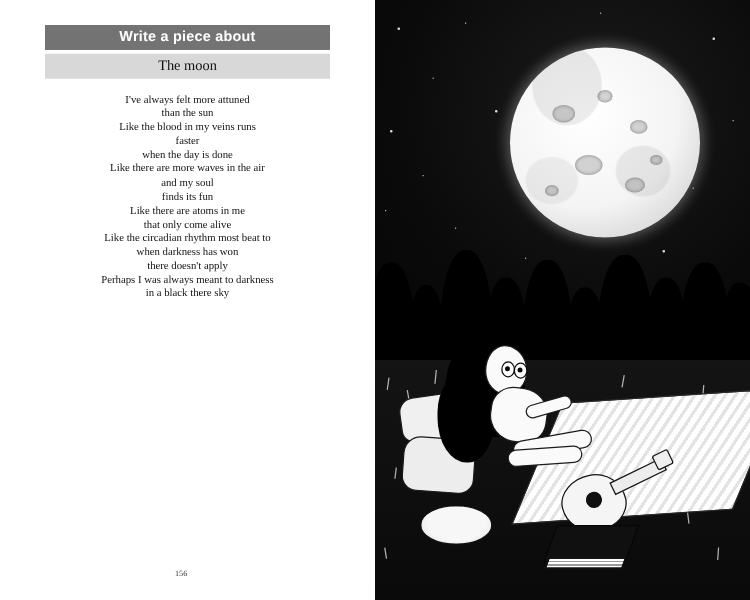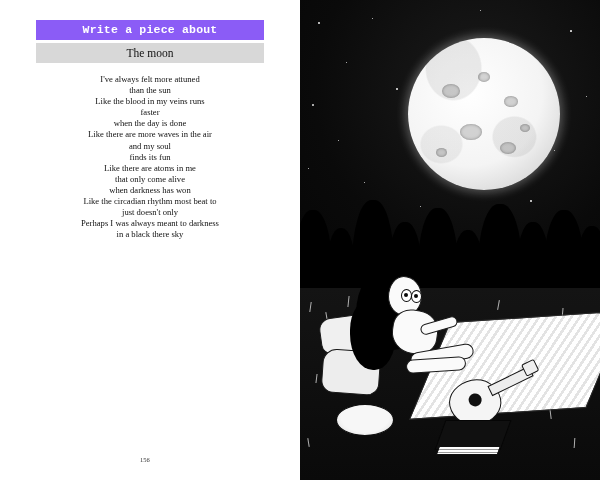--- a/index.html
+++ b/index.html
@@ -27,24 +27,24 @@
     background: #ffffff;
     box-sizing: border-box;
   }
   .prompt-block {
     position: absolute;
     left: 36px;
     top: 20px;
     width: 228px;
   }
   .prompt-header {
-    background: #8b5cf6;
+    background: #737373;
     color: #ffffff;
     text-align: center;
-    font-family: Liberation Mono, monospace;
+    font-family: Liberation Sans, sans-serif;
     font-weight: bold;
     font-size: 11.5px;
     line-height: 20px;
     height: 20px;
     letter-spacing: 0.2px;
   }
   .prompt-answer {
     background: #d8d8d8;
     color: #111111;
     text-align: center;
@@ -356,23 +356,23 @@
       <div>I've always felt more attuned</div>
       <div>than the sun</div>
       <div>Like the blood in my veins runs</div>
       <div>faster</div>
       <div>when the day is done</div>
       <div>Like there are more waves in the air</div>
       <div>and my soul</div>
       <div>finds its fun</div>
       <div>Like there are atoms in me</div>
       <div>that only come alive</div>
+      <div>Like the circadian rhythm most beat to</div>
       <div>when darkness has won</div>
-      <div>Like the circadian rhythm most beat to</div>
-      <div>just doesn't only</div>
+      <div>there doesn't apply</div>
       <div>Perhaps I was always meant to darkness</div>
       <div>in a black there sky</div>
     </div>
 
     <div class="page-number">156</div>
   </div>
 
   <div class="right-page">
 
     <div class="sky">

